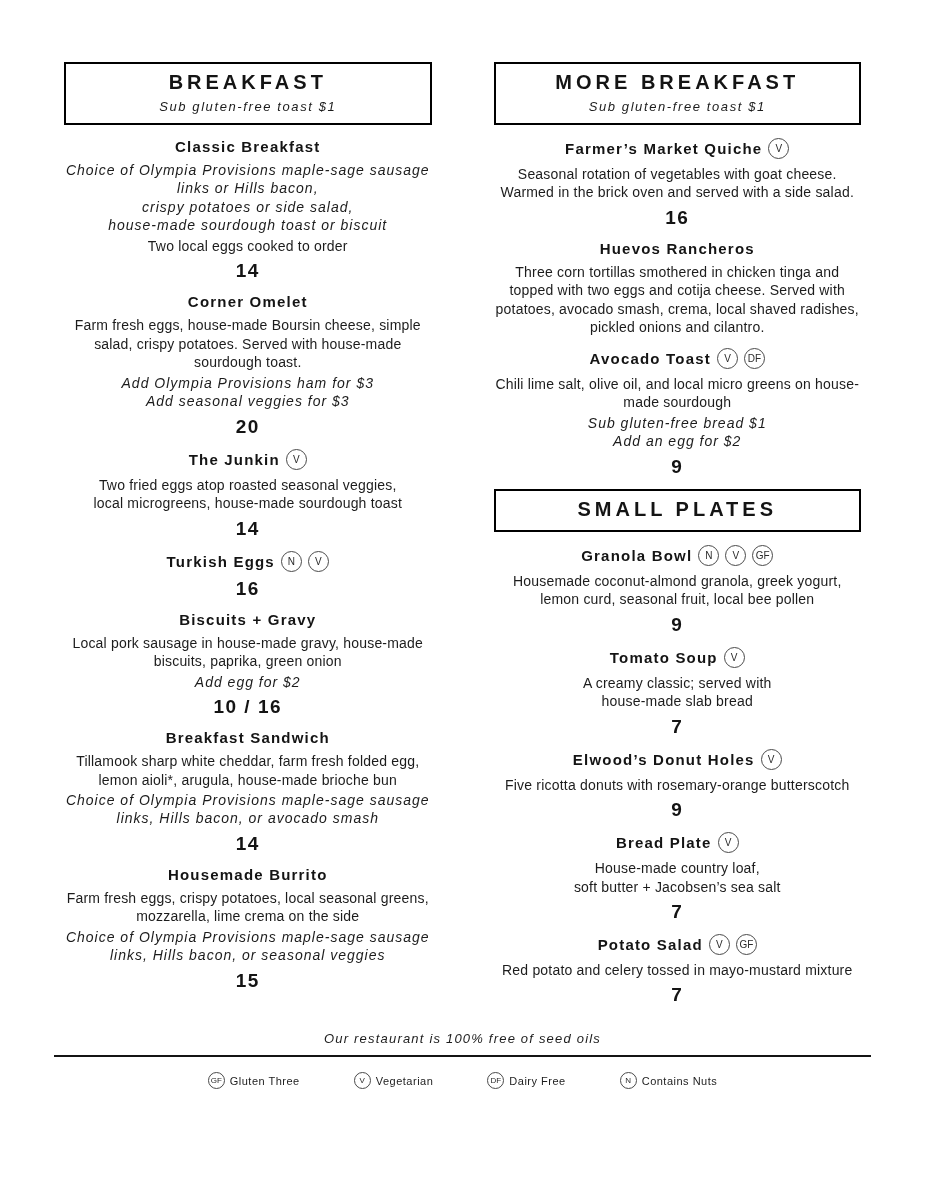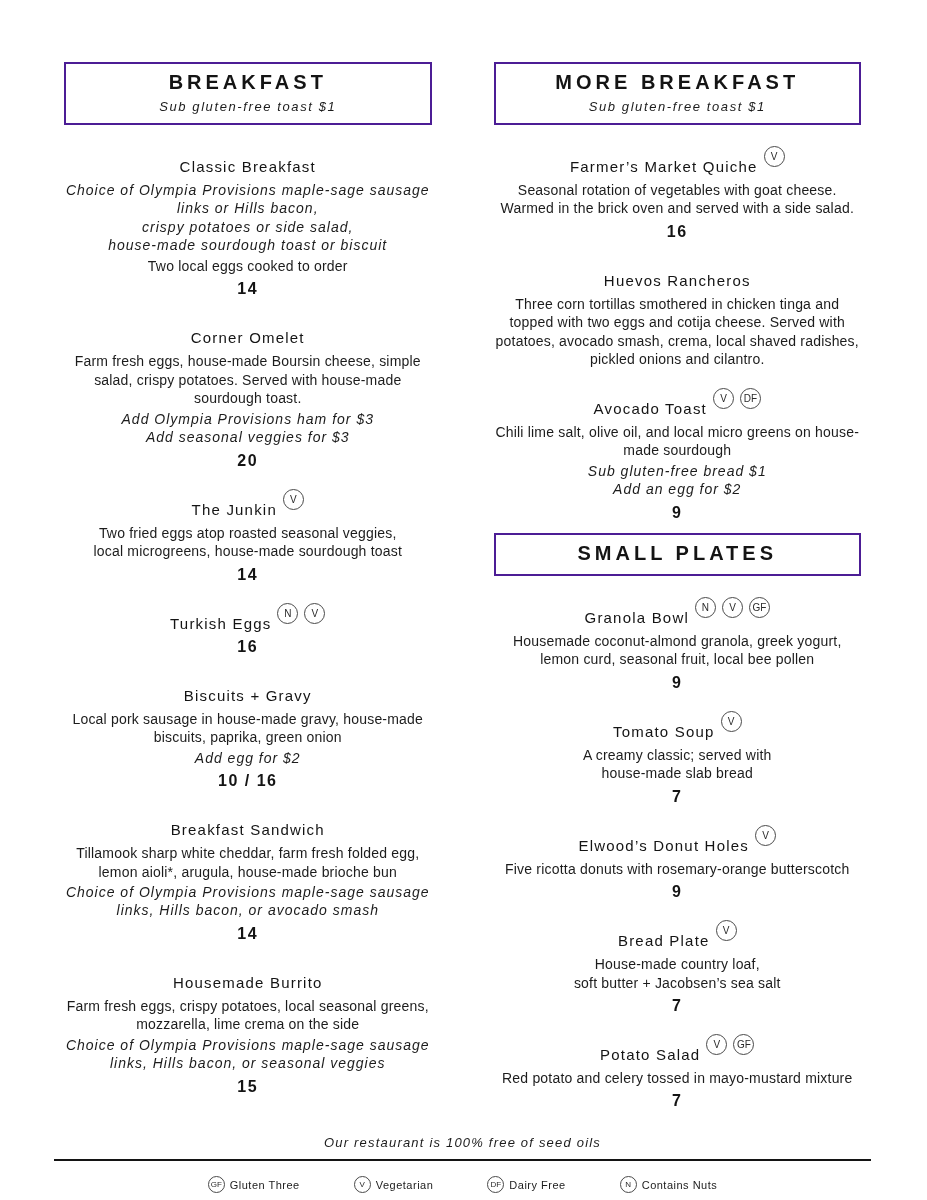--- a/index.html
+++ b/index.html
@@ -21,21 +21,21 @@
   }
   .columns {
     display: flex;
     gap: 62px;
   }
   .col {
     flex: 1;
     min-width: 0;
   }
   .section-box {
-    border: 2px solid #4c1d95;
+    border: 2px solid #000000;
     text-align: center;
     padding: 7px 4px 9px;
     margin-bottom: 13px;
   }
   .section-title {
     font-weight: bold;
     font-size: 20px;
     letter-spacing: 4px;
     color: #141414;
   }
@@ -50,25 +50,24 @@
     margin-bottom: 11px;
   }
   .item-name-row {
     display: flex;
     justify-content: center;
     align-items: center;
     gap: 6px;
     margin-bottom: 6px;
   }
   .item-name {
-    font-weight: normal;
+    font-weight: bold;
     font-size: 15px;
     letter-spacing: 1.2px;
     color: #141414;
-    margin-top: 20px;
   }
   .badge {
     width: 21px;
     height: 21px;
     border: 1px solid #4a4a4a;
     border-radius: 50%;
     display: inline-flex;
     align-items: center;
     justify-content: center;
     font-size: 10px;
@@ -84,21 +83,21 @@
     margin: 2px 0;
     white-space: pre-line;
     letter-spacing: 0.2px;
   }
   .line.italic {
     font-style: italic;
     letter-spacing: 1px;
   }
   .price {
     font-weight: bold;
-    font-size: 16px;
+    font-size: 19px;
     letter-spacing: 1.5px;
     margin-top: 5px;
     color: #141414;
   }
   .footer {
     margin-top: 14px;
     text-align: center;
   }
   .footer-note {
     font-style: italic;

